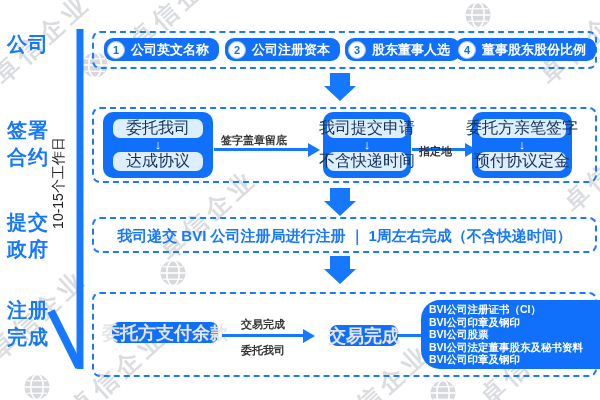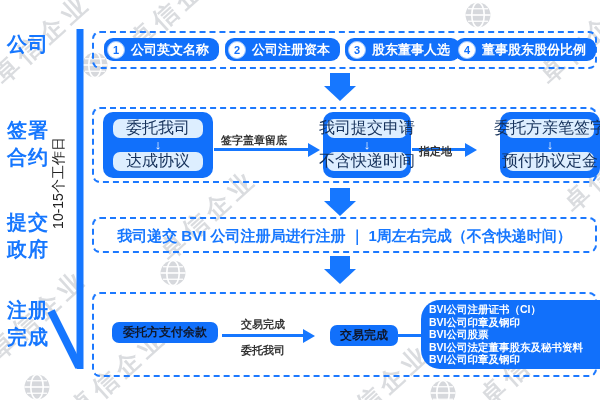--- a/index.html
+++ b/index.html
@@ -62,21 +62,21 @@
   .harrow-head{position:absolute;z-index:2;width:0;height:0;
     border-top:7px solid transparent;border-bottom:7px solid transparent;border-left:12px solid #1677ff;}
   .alabel{position:absolute;z-index:2;color:#333;font-size:11px;font-weight:bold;white-space:nowrap;text-align:center;}
   
   .submit-text{
     position:absolute;left:92px;top:227px;width:505px;text-align:center;z-index:2;
     color:#1677ff;font-size:15px;font-weight:bold;white-space:nowrap;
   }
   
   .solid-pill{
-    position:absolute;z-index:2;background:#1170fb;color:#0f172a;font-weight:bold;font-size:12px;
+    position:absolute;z-index:2;background:#1170fb;color:#e5e5e5;font-weight:bold;font-size:18px;
     border-radius:7px;display:flex;align-items:center;justify-content:center;white-space:nowrap;
   }
   .conn{position:absolute;z-index:2;height:3px;background:#1677ff;}
   .doc-box{
     position:absolute;left:421px;top:300px;width:200px;height:69px;z-index:2;
     background:#1170fb;border-radius:19px;color:#fff;font-size:10.5px;font-weight:bold;
     display:flex;flex-direction:column;justify-content:center;box-sizing:border-box;
     padding:4px 8px;line-height:12.6px;white-space:nowrap;
   }
 </style>
@@ -191,21 +191,21 @@
   <div class="group" style="left:323px;top:112px;width:88px;padding:12px 4px">
     <div class="lpill">我司提交申请</div>
     <div class="gdown">↓</div>
     <div class="lpill">不含快递时间</div>
   </div>
 
   <div class="harrow-line" style="left:412px;top:148px;width:54px"></div>
   <div class="harrow-head" style="left:465px;top:143px"></div>
   <div class="alabel" style="left:419px;top:144px">指定地</div>
 
-  <div class="group" style="left:500px;top:112px;width:100px;padding:6px 6px">
+  <div class="group" style="left:472px;top:112px;width:100px;padding:6px 6px">
     <div class="lpill">委托方亲笔签字</div>
     <div class="gdown">↓</div>
     <div class="lpill">预付协议定金</div>
   </div>
 
   <div class="varrow-stem" style="left:330px;top:188px"></div>
   <div class="varrow-head" style="left:324px;top:201px"></div>
 
   <div class="dbox dbox-submit"></div>
   <div class="submit-text">我司递交 BVI 公司注册局进行注册 ｜ 1周左右完成（不含快递时间）</div>

